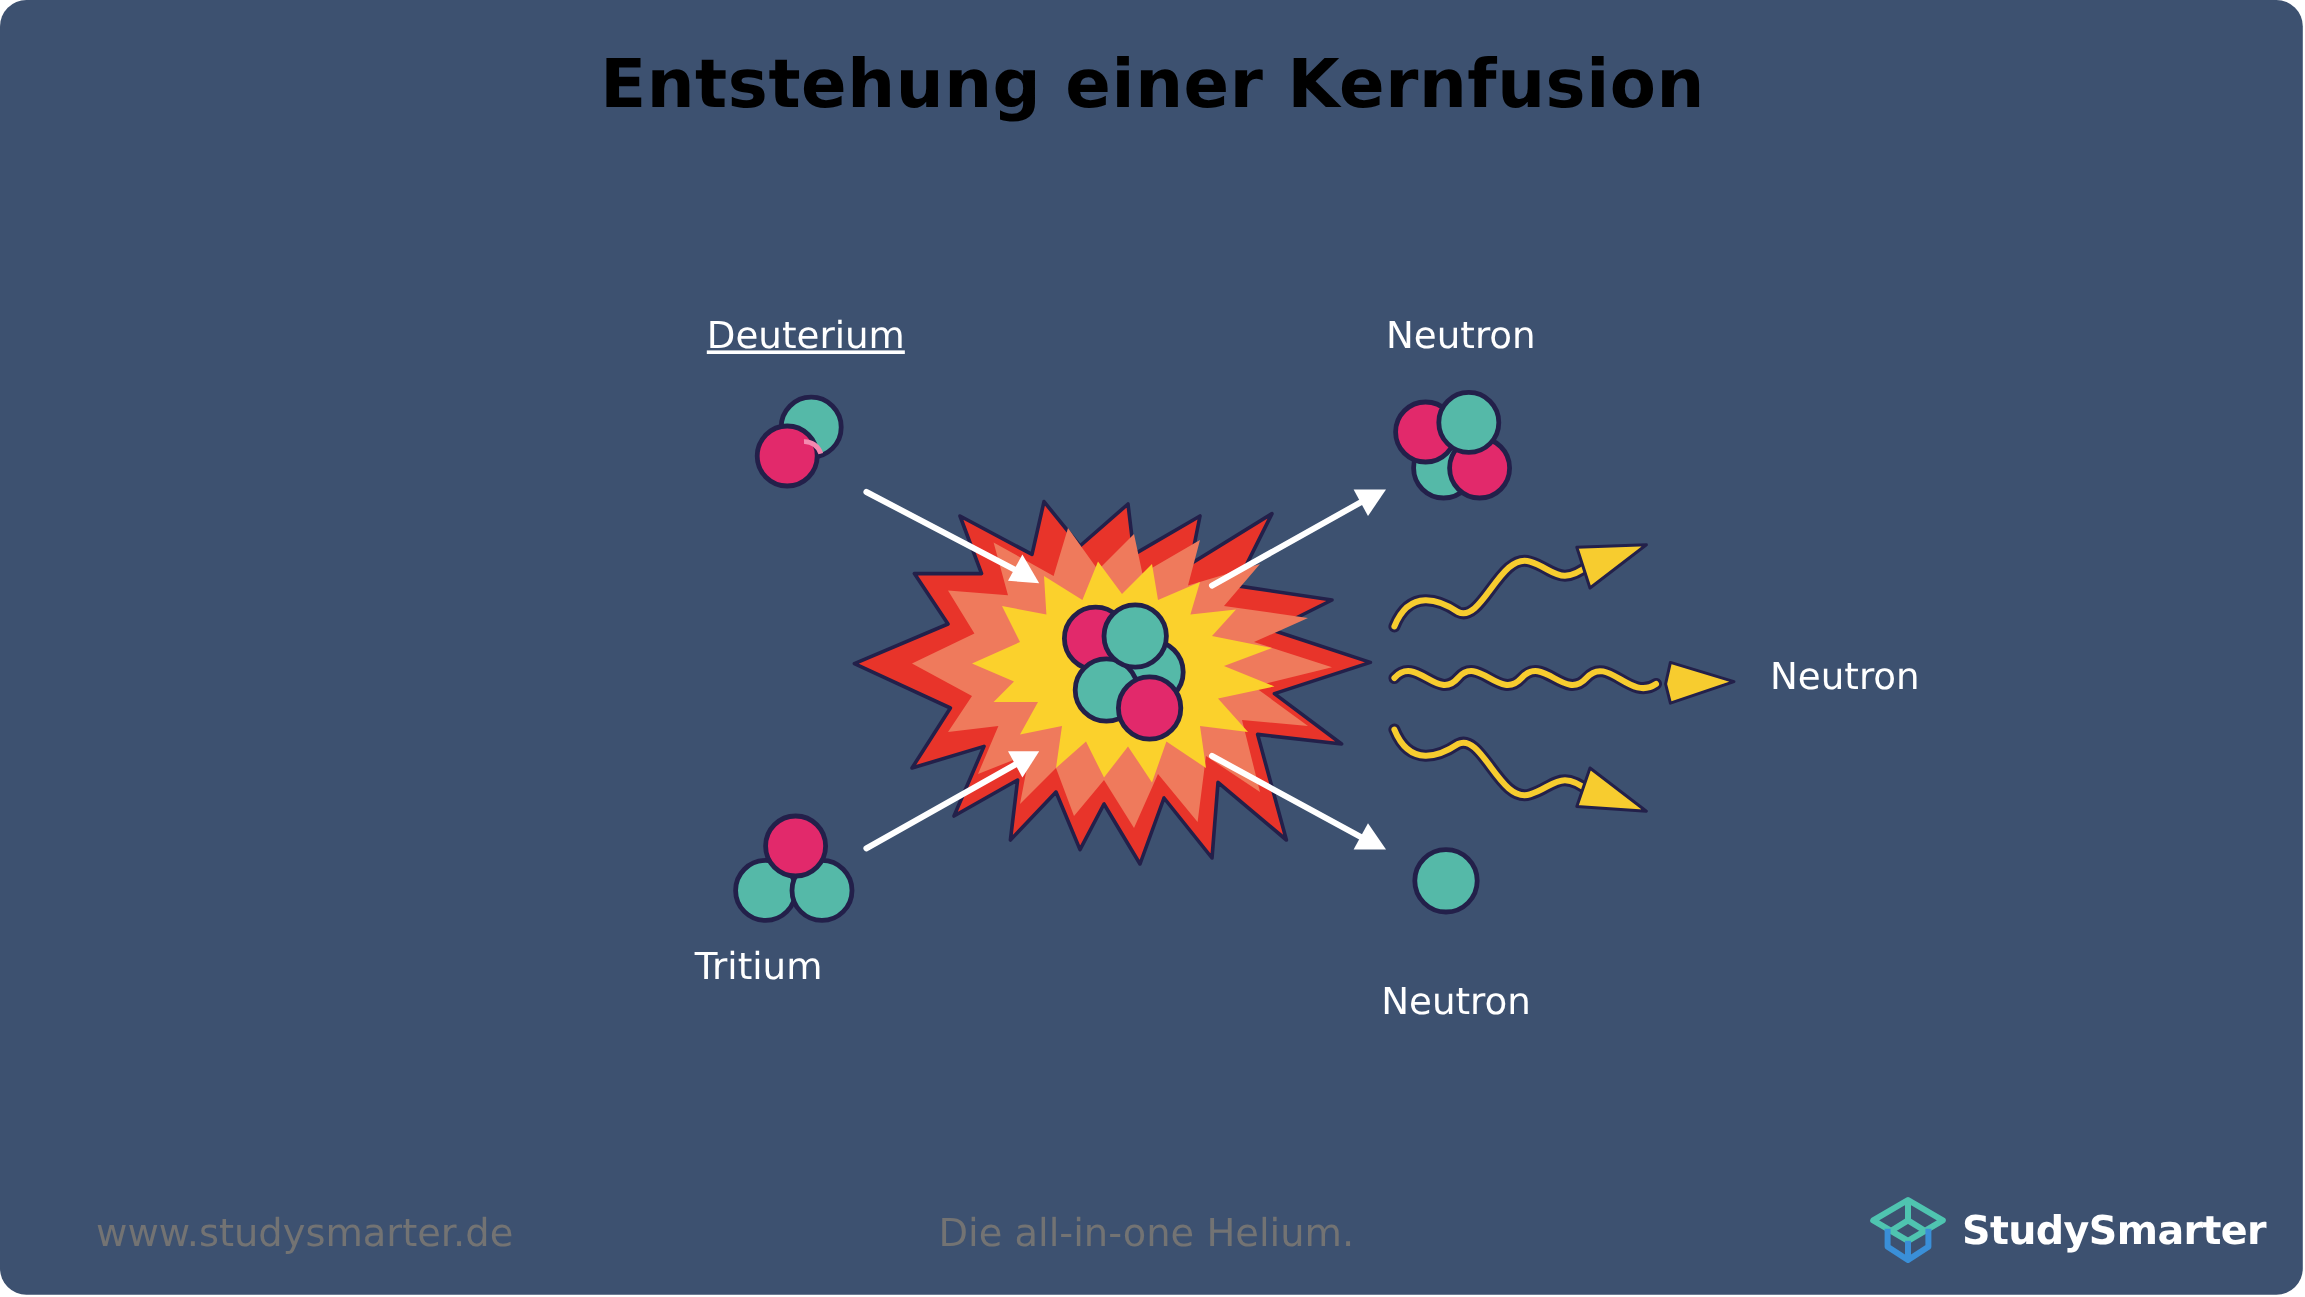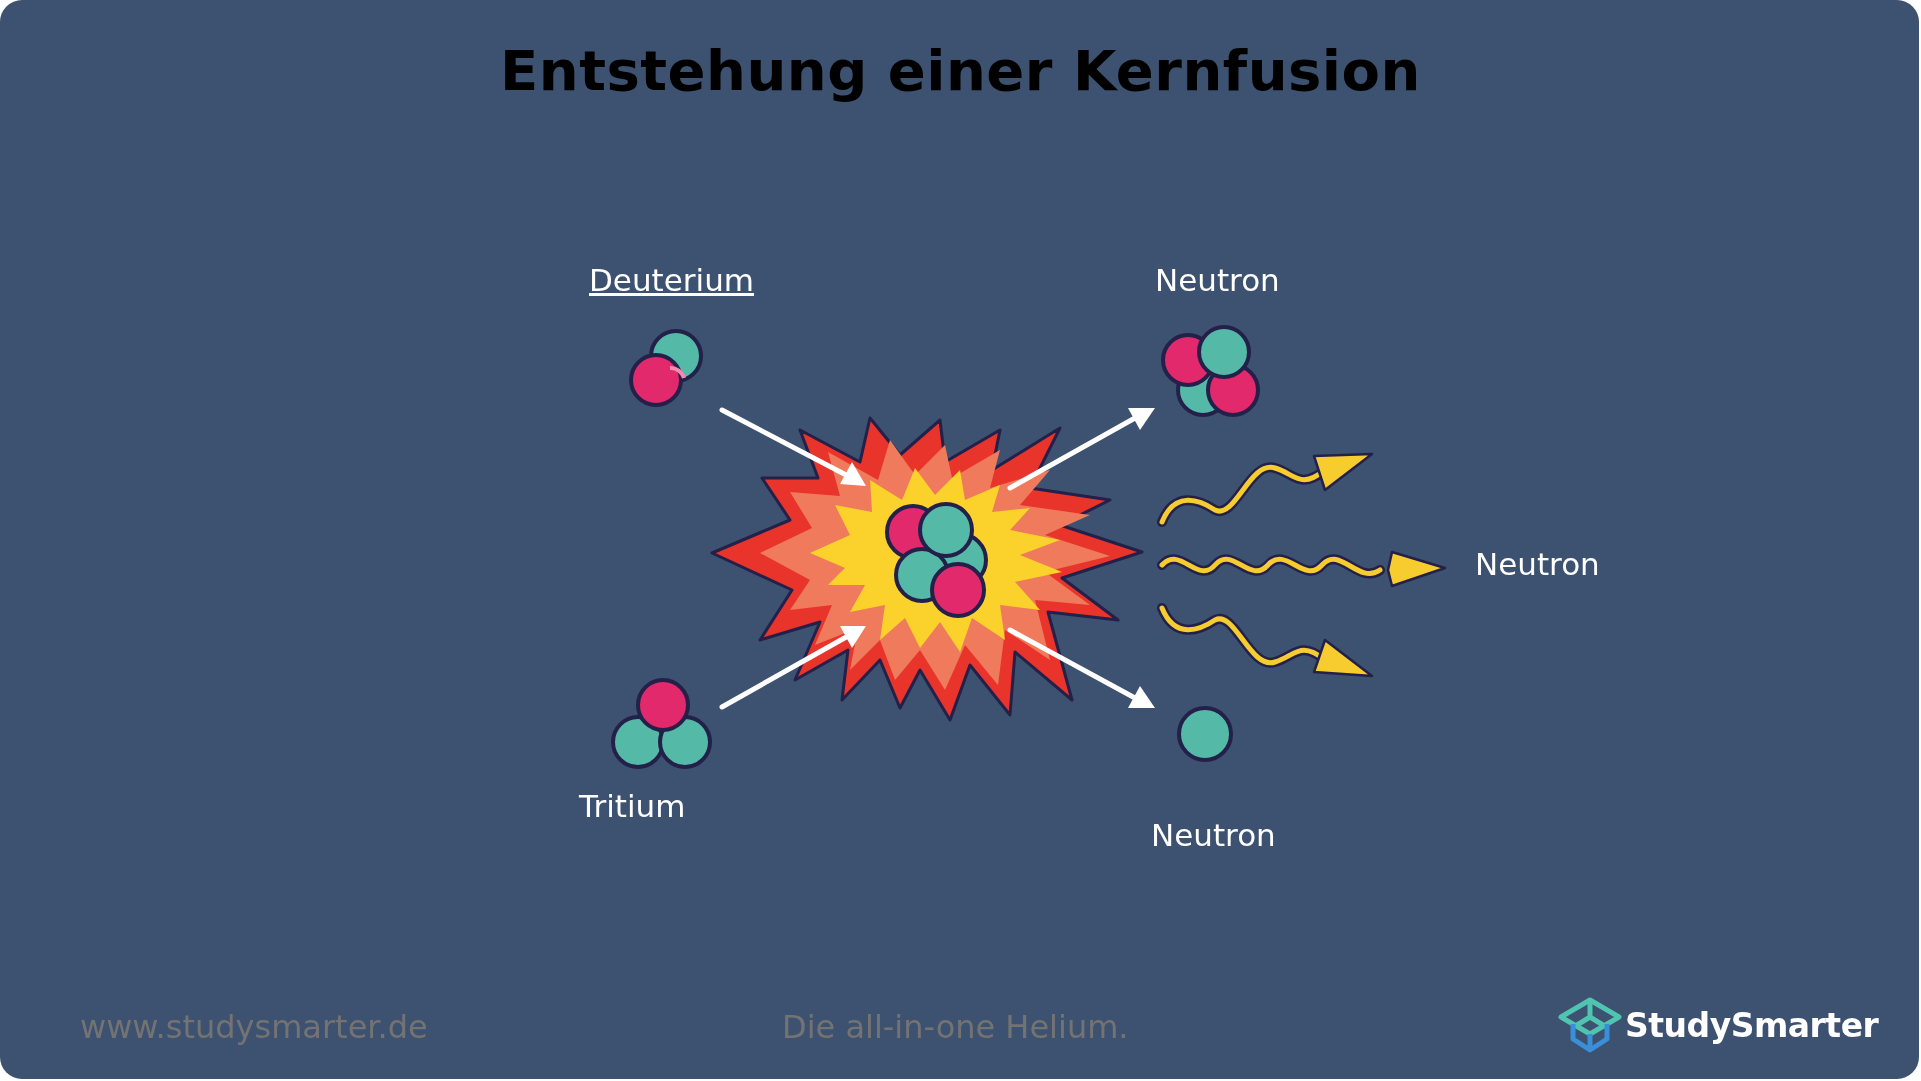--- a/index.html
+++ b/index.html
@@ -15,21 +15,21 @@
   }
   .label {
     position: absolute; color: #ffffff; font-size: 31px; font-family: "DejaVu Sans", sans-serif;
     white-space: nowrap;
   }
   .footer-text {
     position: absolute; color: #737373; font-size: 32px; top: 1008px; font-family: "DejaVu Sans", sans-serif;
     white-space: nowrap;
   }
   .brand {
-    position: absolute; left: 1555px; top: 995px; display: flex; align-items: center; 
+    position: absolute; left: 1555px; top: 995px; display: flex; align-items: center; gap: 10px;
   }
   .brand-name { color: #ffffff; font-size: 33px; font-weight: 700; font-family: "DejaVu Sans", sans-serif; letter-spacing: -0.5px; }
   svg.scene { position: absolute; left: 0; top: 0; }
 </style>
 </head>
 <body>
 
 <div class="card"></div>
 
 <div class="title">Entstehung einer Kernfusion</div>

